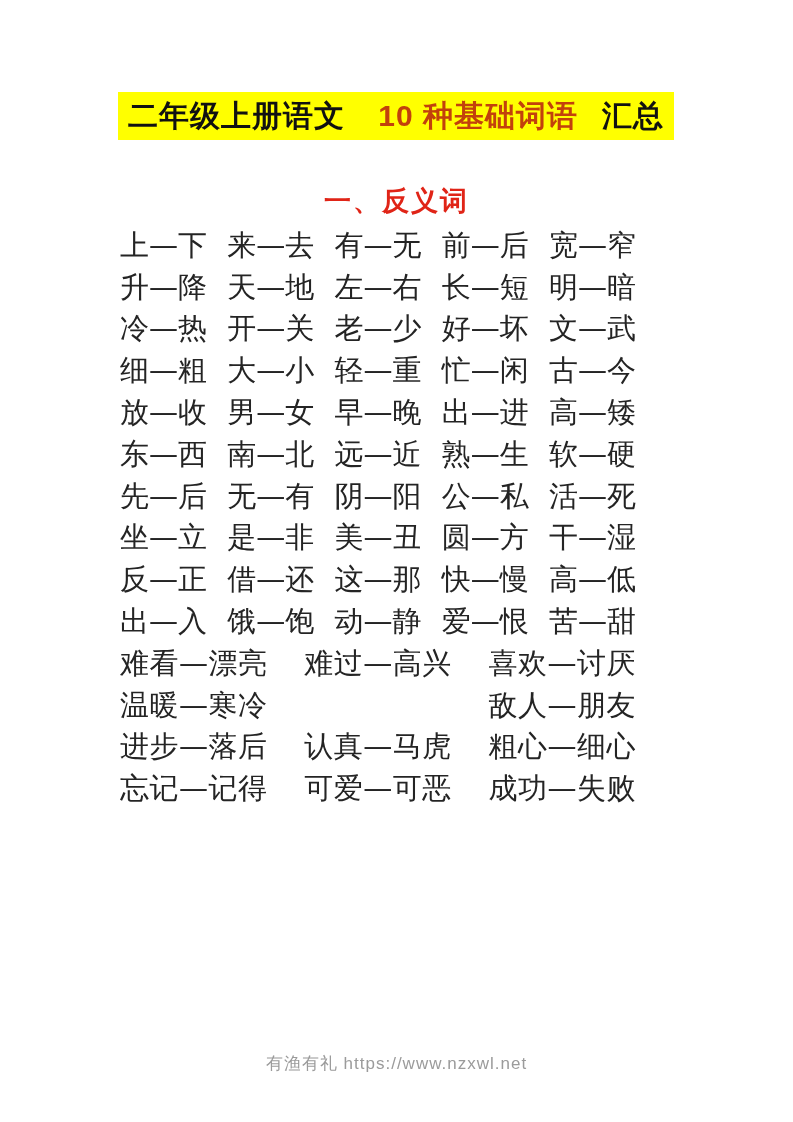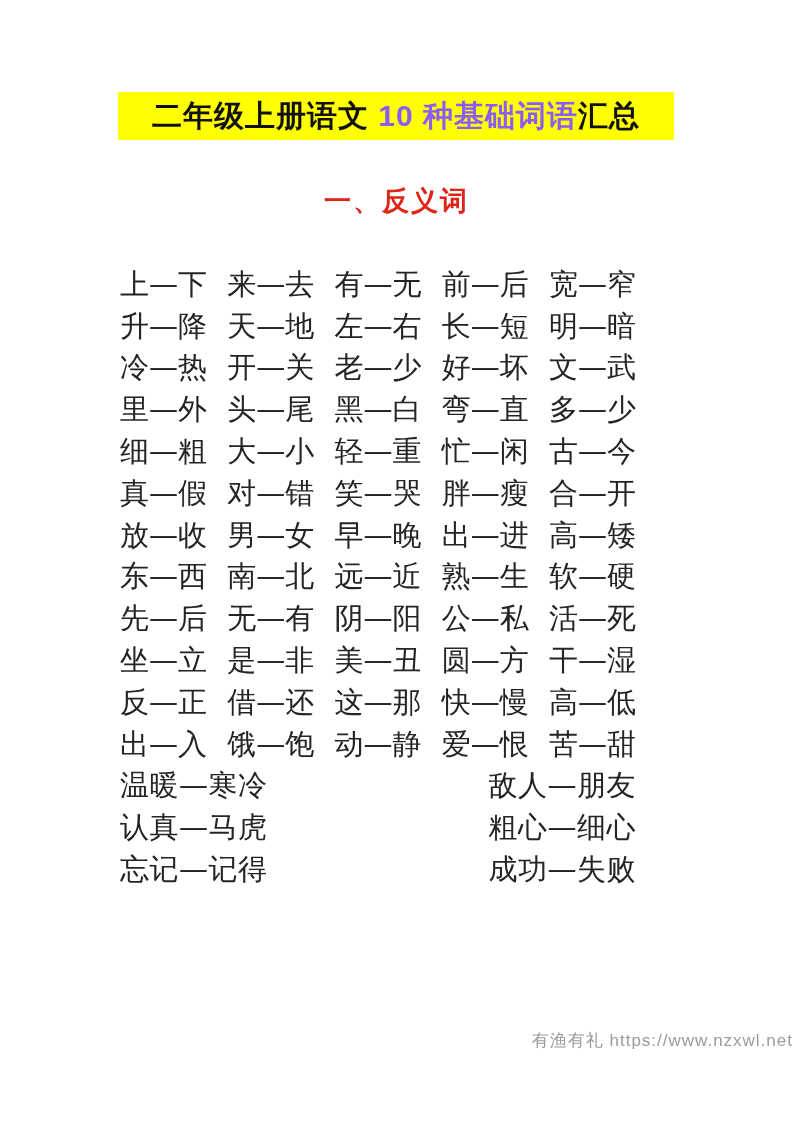--- a/index.html
+++ b/index.html
@@ -22,59 +22,59 @@
     height: 48px;
     background: #ffff00;
     display: flex;
     align-items: center;
     justify-content: center;
     font-family: "Liberation Sans", "DejaVu Sans", sans-serif;
     font-weight: bold;
     font-size: 30px;
     letter-spacing: 1px;
     white-space: pre;
+    gap: 24px;
   }
   .title-part-black { color: #111111; }
-  .title-part-red { color: #8b5cf6; }
+  .title-part-red { color: #c2410c; }
   .section-heading {
     position: absolute;
     top: 183px;
     left: 0;
     width: 100%;
     text-align: center;
     font-family: Liberation Mono, monospace;
     font-weight: bold;
     font-size: 27px;
     color: #e02417;
     letter-spacing: 2px;
   }
   .antonym-rows {
     position: absolute;
     top: 225px;
     left: 120px;
     width: 516px;
-    margin-top: 39px;
   }
   .word-row {
     display: flex;
     justify-content: space-between;
     height: 41.8px;
     align-items: center;
     font-size: 29px;
     color: #242424;
   }
   .word-row.double { letter-spacing: 0.5px; }
   .word-row.single-item { justify-content: flex-start; }
   .word-pair { white-space: nowrap; }
   .footer {
     position: absolute;
-    top: 1029px;
+    top: 1052px;
     left: 0;
     width: 100%;
-    text-align: right;
+    text-align: center;
     font-family: "Liberation Sans", "DejaVu Sans", sans-serif;
     font-size: 17px;
     color: #9b9b9b;
     letter-spacing: 1px;
   }
 </style>
 </head>
 <body>
 
 <div class="page">
@@ -101,39 +101,25 @@
         <span class="word-pair">明—暗</span>
       </div>
       <div class="word-row single">
         <span class="word-pair">冷—热</span>
         <span class="word-pair">开—关</span>
         <span class="word-pair">老—少</span>
         <span class="word-pair">好—坏</span>
         <span class="word-pair">文—武</span>
       </div>
       <div class="word-row single">
-        <span class="word-pair">里—外</span>
-        <span class="word-pair">头—尾</span>
-        <span class="word-pair">黑—白</span>
-        <span class="word-pair">弯—直</span>
-        <span class="word-pair">多—少</span>
-      </div>
-      <div class="word-row single">
         <span class="word-pair">细—粗</span>
         <span class="word-pair">大—小</span>
         <span class="word-pair">轻—重</span>
         <span class="word-pair">忙—闲</span>
         <span class="word-pair">古—今</span>
-      </div>
-      <div class="word-row single">
-        <span class="word-pair">真—假</span>
-        <span class="word-pair">对—错</span>
-        <span class="word-pair">笑—哭</span>
-        <span class="word-pair">胖—瘦</span>
-        <span class="word-pair">合—开</span>
       </div>
       <div class="word-row single">
         <span class="word-pair">放—收</span>
         <span class="word-pair">男—女</span>
         <span class="word-pair">早—晚</span>
         <span class="word-pair">出—进</span>
         <span class="word-pair">高—矮</span>
       </div>
       <div class="word-row single">
         <span class="word-pair">东—西</span>
@@ -164,28 +150,35 @@
         <span class="word-pair">高—低</span>
       </div>
       <div class="word-row single">
         <span class="word-pair">出—入</span>
         <span class="word-pair">饿—饱</span>
         <span class="word-pair">动—静</span>
         <span class="word-pair">爱—恨</span>
         <span class="word-pair">苦—甜</span>
       </div>
       <div class="word-row double">
+        <span class="word-pair">难看—漂亮</span>
+        <span class="word-pair">难过—高兴</span>
+        <span class="word-pair">喜欢—讨厌</span>
+      </div>
+      <div class="word-row double">
         <span class="word-pair">温暖—寒冷</span>
         <span class="word-pair">敌人—朋友</span>
       </div>
       <div class="word-row double">
+        <span class="word-pair">进步—落后</span>
         <span class="word-pair">认真—马虎</span>
         <span class="word-pair">粗心—细心</span>
       </div>
       <div class="word-row double">
         <span class="word-pair">忘记—记得</span>
+        <span class="word-pair">可爱—可恶</span>
         <span class="word-pair">成功—失败</span>
       </div>
     </div>
 
   <div class="footer">有渔有礼 https://www.nzxwl.net</div>
 
 </div>
 
 </body></html>

